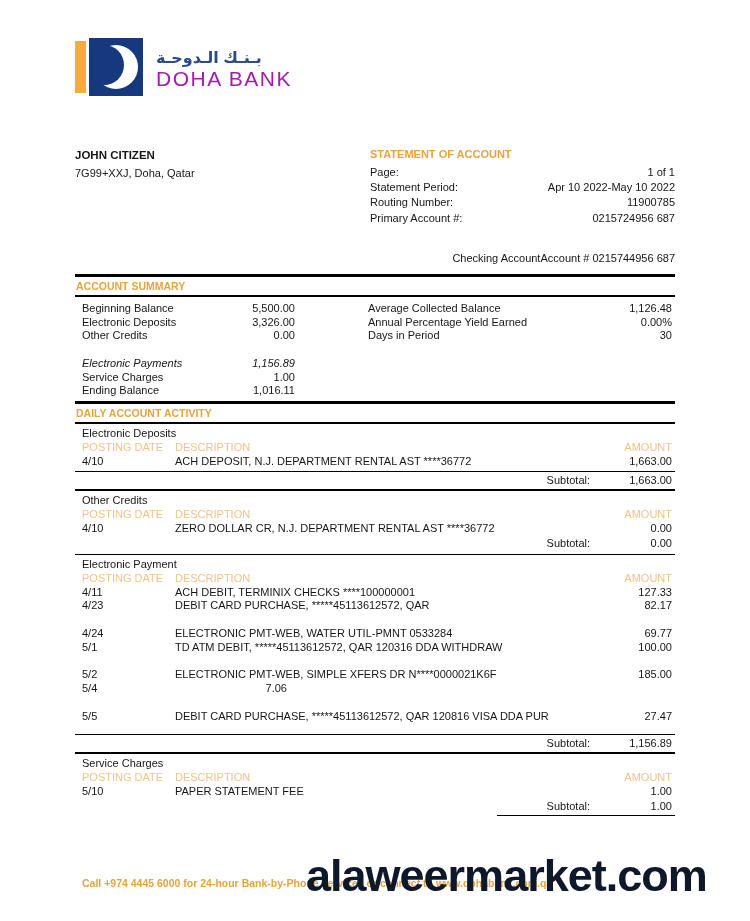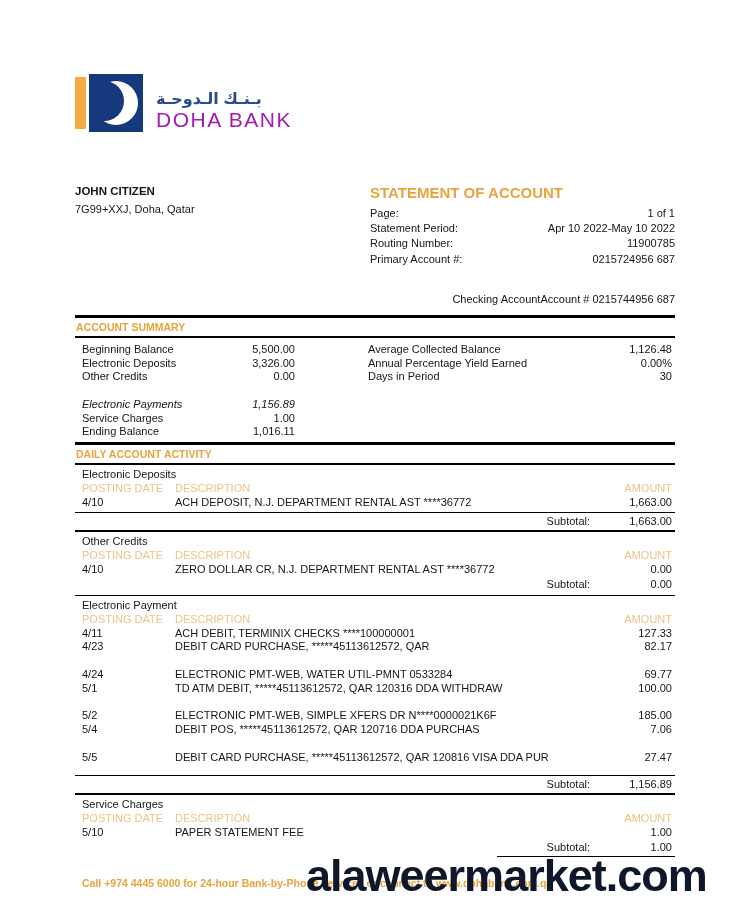--- a/index.html
+++ b/index.html
@@ -4,35 +4,35 @@
 <style>
   html,body{margin:0;padding:0;}
   body{
     width:750px;height:921px;position:relative;overflow:hidden;
     background:#ffffff;color:#161616;
     font-family:"Liberation Sans","DejaVu Sans",sans-serif;font-size:11px;
   }
   .page{position:absolute;inset:0;padding:38px 75px 0 75px;}
 
   
-  .logo{display:flex;gap:13px;height:58px;align-items:flex-end;margin-top:36px;}
+  .logo{display:flex;gap:13px;height:58px;align-items:center;}
   .logo-mark{position:relative;width:68px;height:58px;flex:none;}
   .logo-bar{position:absolute;left:0;top:3px;width:11px;height:52px;background:#F5AB3D;}
   .logo-square{position:absolute;left:14px;top:0;width:54px;height:58px;background:#16387D;overflow:hidden;}
   .logo-square svg{display:block;width:54px;height:58px;}
   .logo-text{display:flex;flex-direction:column;align-items:flex-start;padding-top:6px;}
   .logo-arabic{font-size:16px;font-weight:bold;color:#2A4B86;direction:rtl;letter-spacing:.5px;line-height:18px;}
   .logo-latin{font-family:Liberation Sans, sans-serif;font-size:21px;color:#a21caf;letter-spacing:1.5px;line-height:24px;}
 
   
   .info-row{display:flex;justify-content:space-between;margin-top:52px;}
   .cust-name{font-weight:bold;font-size:11.5px;line-height:14px;}
   .cust-addr{margin-top:4px;line-height:14px;}
   .stmt{width:305px;}
-  .stmt-title{color:#E8A33D;font-weight:bold;font-size:15px;margin-bottom:5px;}
+  .stmt-title{color:#E8A33D;font-weight:bold;font-size:11px;margin-bottom:5px;}
   .meta-row{display:flex;justify-content:space-between;line-height:15.2px;}
 
   .account-row{display:flex;justify-content:flex-end;margin-top:25px;margin-bottom:9px;line-height:14px;}
 
   
   .rule{border:0;margin:0;}
   .rule-3{border-top:3px solid #000;}
   .rule-2{border-top:2px solid #000;}
   .rule-1{border-top:1px solid #000;}
   .rule-short{border-top:1px solid #000;width:178px;margin-left:auto;}
@@ -232,21 +232,20 @@
       <span class="c-desc">TD ATM DEBIT, *****45113612572, QAR 120316 DDA WITHDRAW</span>
       <span class="c-amt">100.00</span>
     </div>
     <div class="tbl-row gap">
       <span class="c-date">5/2</span>
       <span class="c-desc">ELECTRONIC PMT-WEB, SIMPLE XFERS DR N****0000021K6F</span>
       <span class="c-amt">185.00</span>
     </div>
     <div class="tbl-row">
       <span class="c-date">5/4</span>
-      <span class="c-desc">DEBIT POS, *****45113612572, QAR 120716 DDA PURCHAS</span>
       <span class="c-amt">7.06</span>
     </div>
     <div class="tbl-row gap pad-b">
       <span class="c-date">5/5</span>
       <span class="c-desc">DEBIT CARD PURCHASE, *****45113612572, QAR 120816 VISA DDA PUR</span>
       <span class="c-amt">27.47</span>
     </div>
     <div class="rule rule-1" style="margin-top:8px;"></div>
     <div class="subtotal">
       <span>Subtotal:</span>

